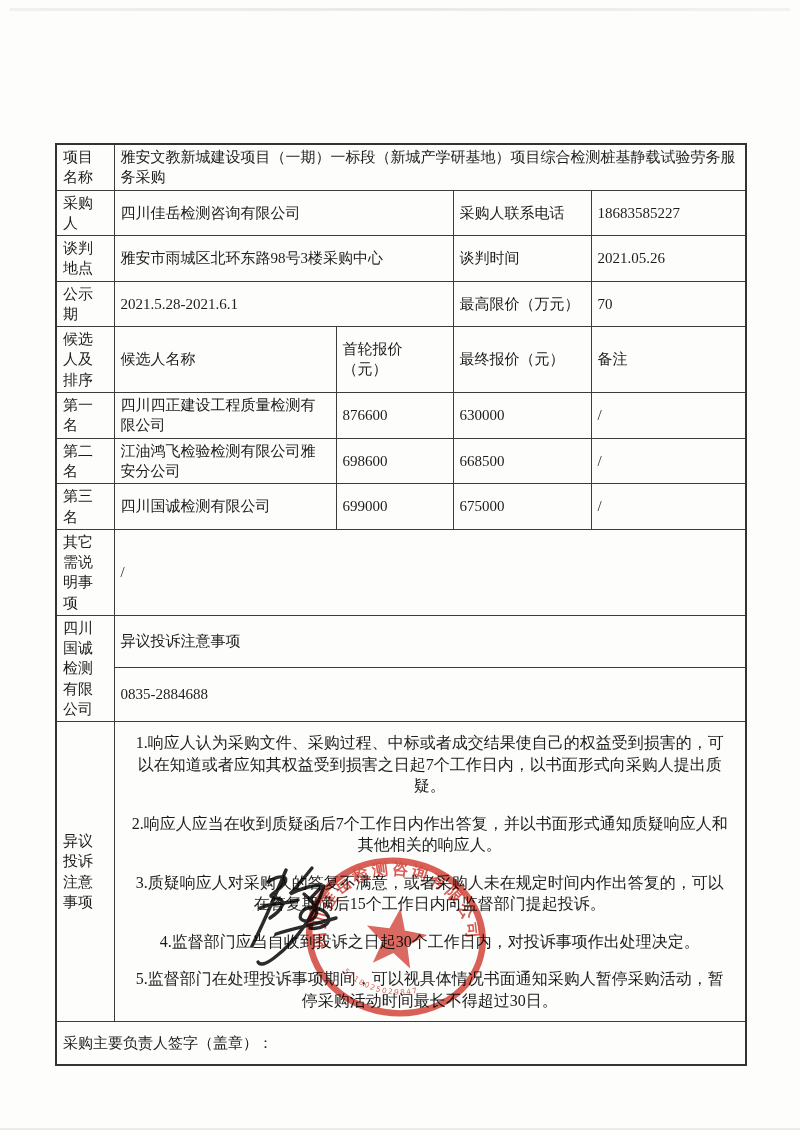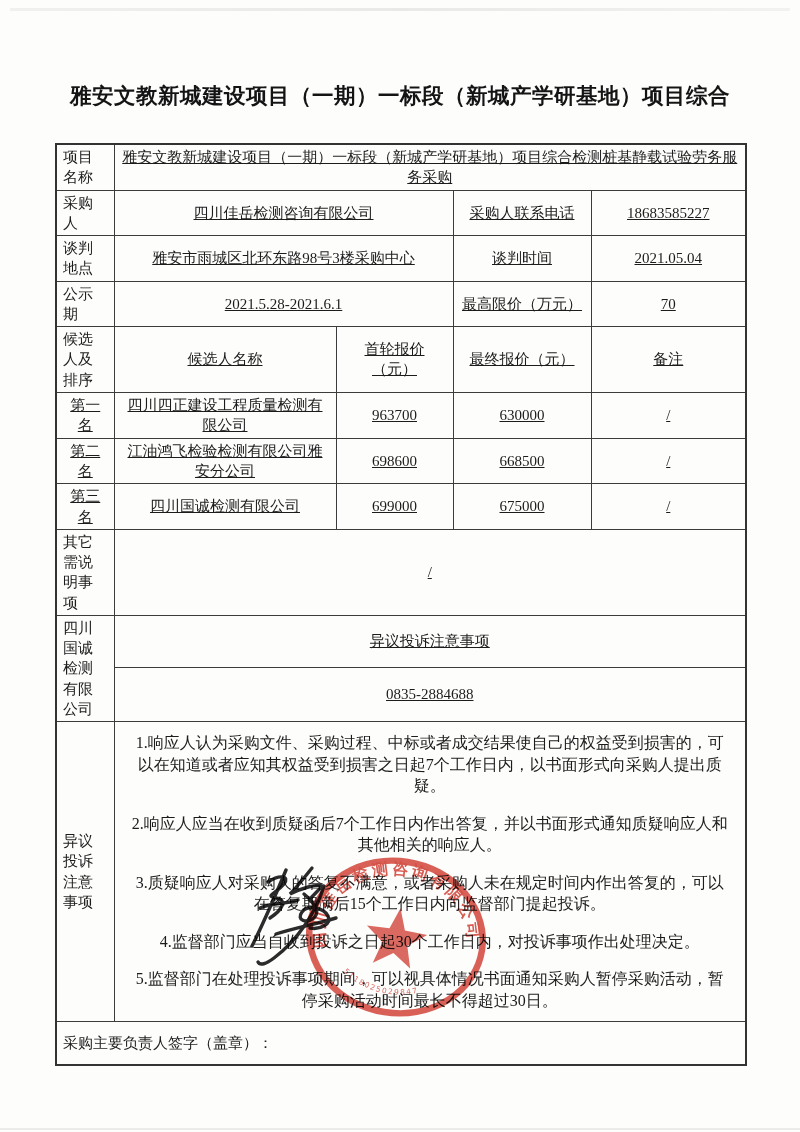--- a/index.html
+++ b/index.html
@@ -32,21 +32,21 @@
   }
   table.main td{
     border:1.6px solid #3c3c3c;
     padding:2px 6px;
     vertical-align:middle;
     word-break:break-all;
     line-height:1.35;
   }
   table.main{border:2.2px solid #333;}
   td.lbl{text-align:left;padding:2px 4px 2px 5px;}
-  td.ctr{text-align:center;text-decoration:underline;}
+  td.ctr{}
   td.notice-cell{padding:6px 10px 6px 9px;}
   .notice-wrap{
     display:flex;flex-direction:column;justify-content:center;
     height:100%;min-height:280px;
   }
   .notice-wrap p{margin:8px;text-align:center;line-height:21.5px;font-size:16px;}
   td.sig-cell{padding-left:8px;font-family:Liberation Serif, serif;}
   
   .stamp{
     position:absolute;left:300px;top:853px;width:192px;height:168px;
@@ -58,21 +58,20 @@
     z-index:6;mix-blend-mode:multiply;
   }
 </style>
 </head>
 <body>
 
 <div class="scan-line-top"></div>
 <div class="scan-line-bottom"></div>
 
 <div class="doc-title">
-  <div>雅安文教新城建设项目（一期）一标段（新城产学研基地）项目综合</div>
 </div>
 
 <table class="main">
   <colgroup>
     <col style="width:58px">
       <col style="width:222px">
       <col style="width:117px">
       <col style="width:138px">
       <col style="width:155px">
   </colgroup>
@@ -84,39 +83,39 @@
     <tr style="height:43px">
       <td class="lbl">采购人</td>
       <td class="ctr" colspan="2">四川佳岳检测咨询有限公司</td>
       <td class="ctr">采购人联系电话</td>
       <td class="ctr">18683585227</td>
     </tr>
     <tr style="height:42px">
       <td class="lbl">谈判地点</td>
       <td class="ctr" colspan="2">雅安市雨城区北环东路98号3楼采购中心</td>
       <td class="ctr">谈判时间</td>
-      <td class="ctr">2021.05.04</td>
+      <td class="ctr">2021.05.26</td>
     </tr>
     <tr style="height:35px">
       <td class="lbl">公示期</td>
       <td class="ctr" colspan="2">2021.5.28-2021.6.1</td>
       <td class="ctr">最高限价（万元）</td>
       <td class="ctr">70</td>
     </tr>
     <tr style="height:37px">
       <td class="lbl">候选人及排序</td>
       <td class="ctr">候选人名称</td>
       <td class="ctr">首轮报价（元）</td>
       <td class="ctr">最终报价（元）</td>
       <td class="ctr">备注</td>
     </tr>
     <tr style="height:46px">
       <td class="ctr">第一名</td>
       <td class="ctr">四川四正建设工程质量检测有限公司</td>
-      <td class="ctr">963700</td>
+      <td class="ctr">876600</td>
       <td class="ctr">630000</td>
       <td class="ctr">/</td>
     </tr>
     <tr style="height:40px">
       <td class="ctr">第二名</td>
       <td class="ctr">江油鸿飞检验检测有限公司雅安分公司</td>
       <td class="ctr">698600</td>
       <td class="ctr">668500</td>
       <td class="ctr">/</td>
     </tr>

